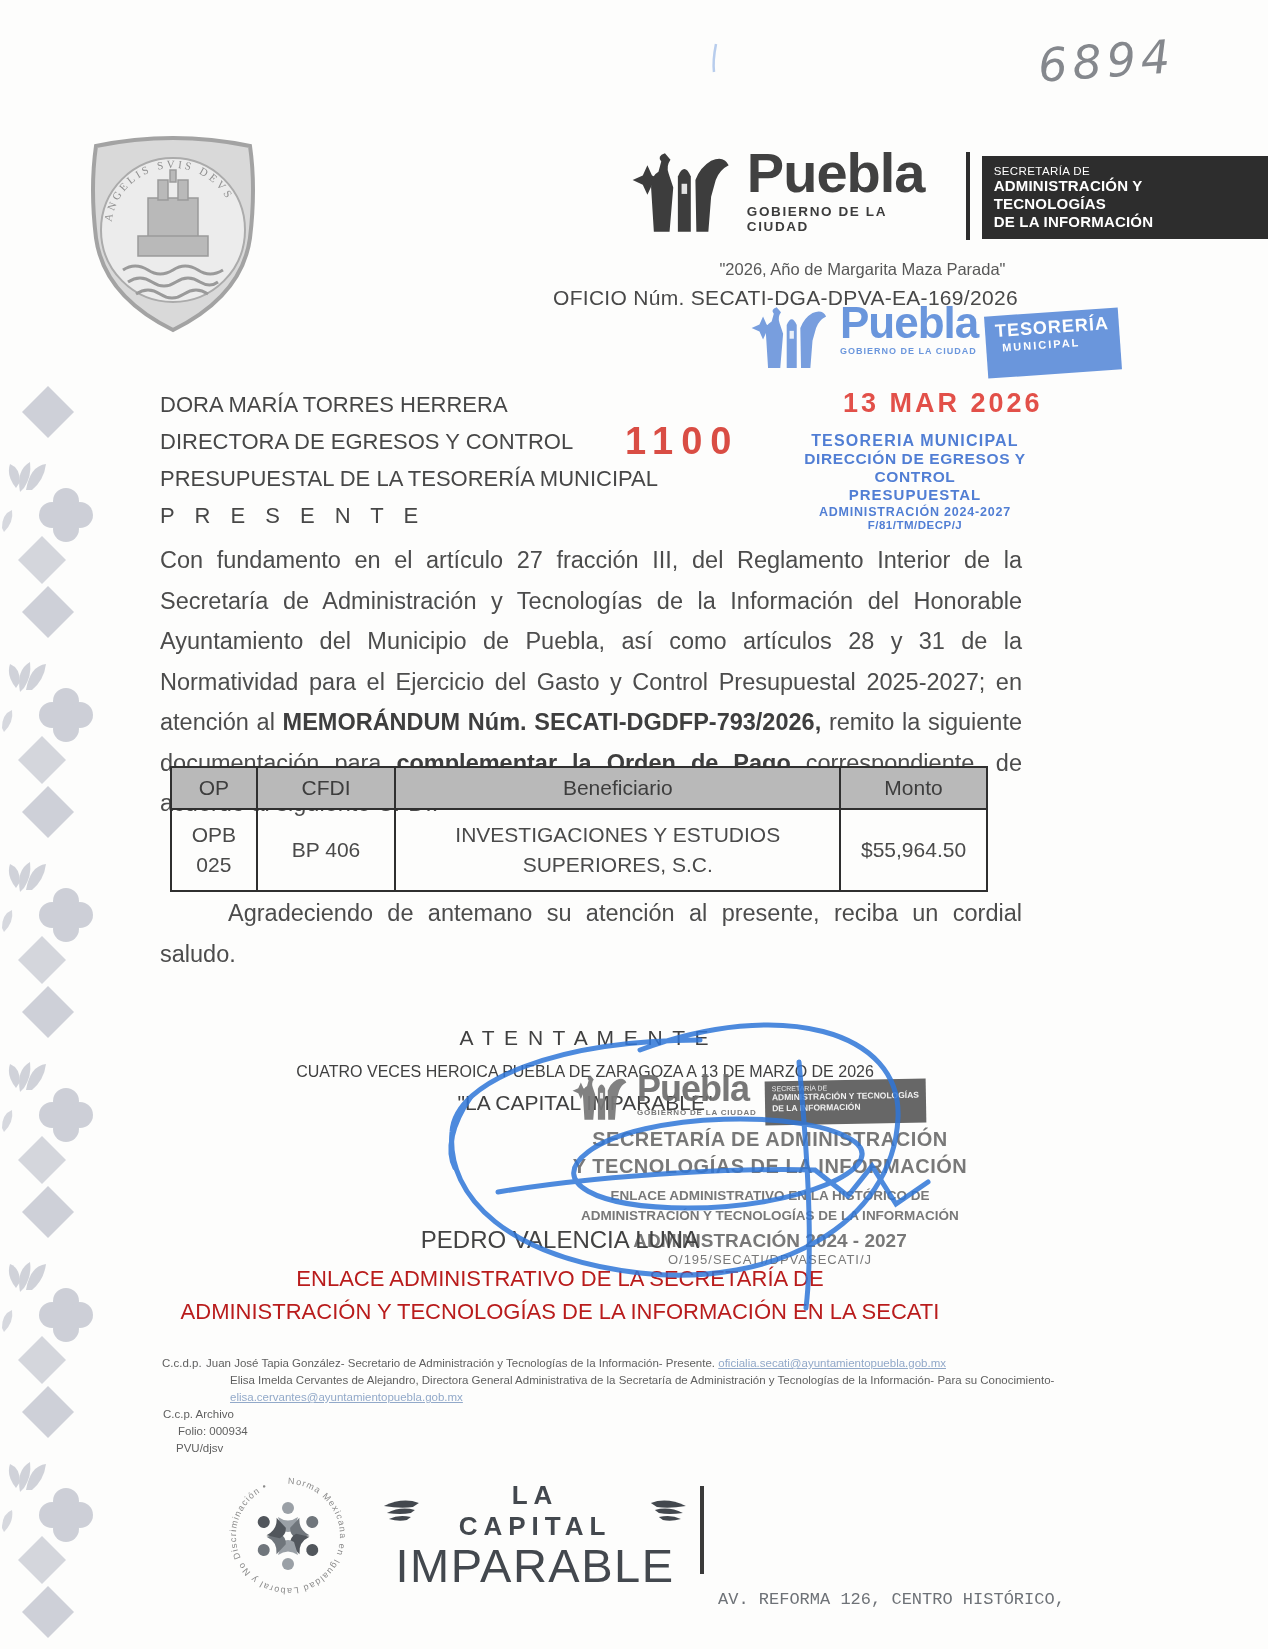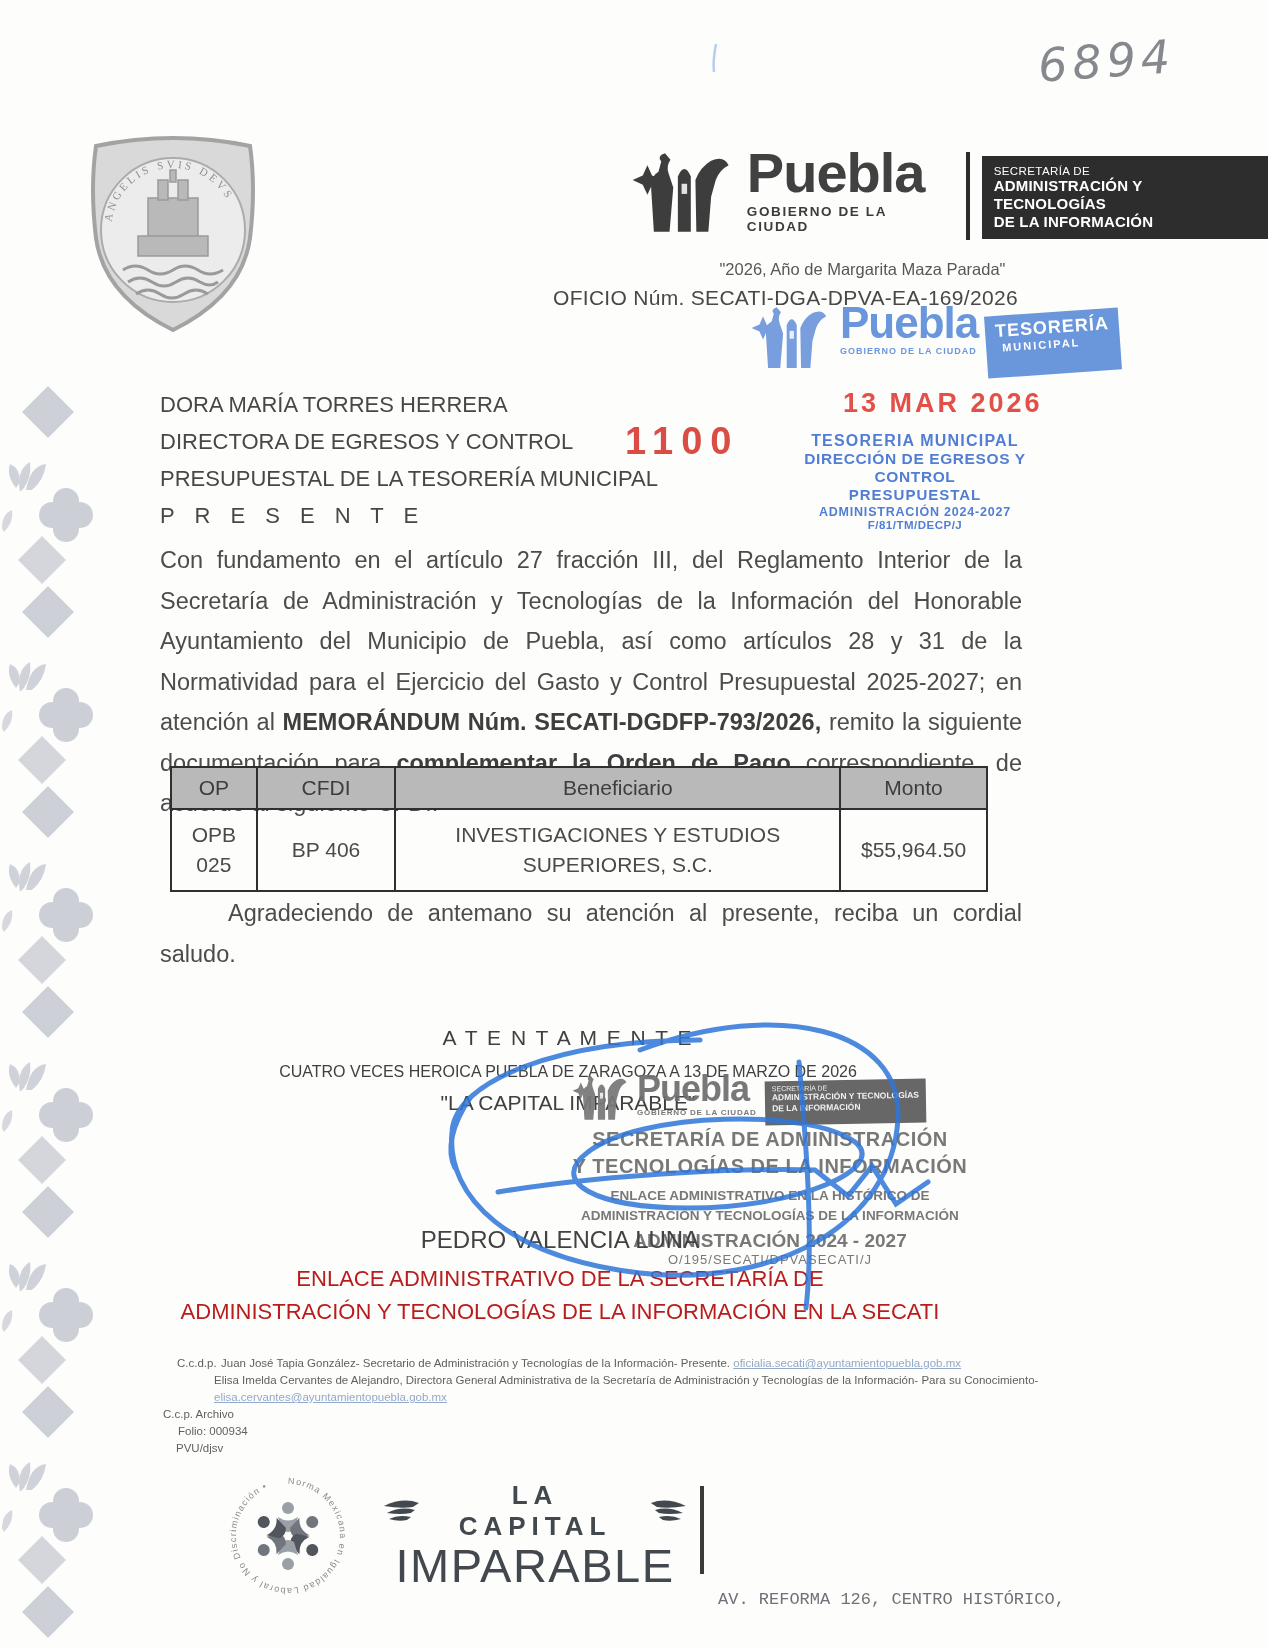--- a/index.html
+++ b/index.html
@@ -60,21 +60,21 @@
   .gl-big{font-size:20px;font-weight:700;letter-spacing:.5px;line-height:27px;}
   .gl-med{font-size:13.5px;font-weight:600;line-height:20px;}
   .gl-adm{font-size:19px;font-weight:700;margin-top:4px;}
   .gl-code{font-size:13px;letter-spacing:1px;}
   .signer{width:860px;text-align:center;}
   .signer .name{font-size:24px;color:#424242;}
   .signer .t{font-size:22px;color:#b91c1c;line-height:33px;}
   
   .fnotes{font-size:11.5px;color:#5f5f5f;line-height:17px;width:960px;}
   .fnotes .lbl{display:inline-block;width:44px;}
-  .fnotes .ind{margin-left:37px;}
+  .fnotes .ind{margin-left:68px;}
   .flink{color:#92a9c9;text-decoration:underline;}
   .small-admin{font-size:11.5px;color:#5f5f5f;}
   
   .cap-logo{width:310px;text-align:center;color:#43484e;}
   .cap-l1{display:flex;align-items:center;justify-content:center;gap:8px;
           font-size:26px;font-weight:700;letter-spacing:6px;}
   .cap-l2{font-size:47px;font-weight:400;letter-spacing:1.5px;margin-top:-4px;}
   .f-divider{width:4px;height:88px;background:#3a3a3a;}
   .address{font-family:"Liberation Mono",monospace;font-size:17px;color:#6e7277;line-height:28px;white-space:pre;}
   svg{display:block;}
@@ -224,21 +224,21 @@
       <td>OPB 025</td>
       <td>BP 406</td>
       <td>INVESTIGACIONES Y ESTUDIOS SUPERIORES, S.C.</td>
       <td>$55,964.50</td>
     </tr>
   </tbody>
     </table>
 
   <div class="abs bodytext closing" style="left:160px;top:893px">Agradeciendo de antemano su atención al presente, reciba un cordial saludo.</div>
 
-  <div class="abs sigblock" style="left:138px;top:1026px">
+  <div class="abs sigblock" style="left:155px;top:1026px">
     <div class="salut">A T E N T A M E N T E</div>
     <div class="placedate">CUATRO VECES HEROICA PUEBLA DE ZARAGOZA A 13 DE MARZO DE 2026</div>
     <div class="capmotto">"LA CAPITAL IMPARABLE"</div>
   </div>
 
   <div class="abs stamp-gray" style="left:540px;top:1072px">
     <div style="display:flex;margin-left:30px">
       <svg width="62" height="52" viewBox="0 0 120 100" style="color:#787878">
           <use href="#emblem-shape"></use>
         </svg>
@@ -261,21 +261,21 @@
       <div class="gl-code">O/195/SECATI/DPVASECATI/J</div>
     </div>
   </div>
 
   <div class="abs signer" style="left:130px;top:1226px">
     <div class="name">PEDRO VALENCIA LUNA</div>
     <div class="t" style="margin-top:8px">ENLACE ADMINISTRATIVO DE LA SECRETARÍA DE</div>
     <div class="t">ADMINISTRACIÓN Y TECNOLOGÍAS DE LA INFORMACIÓN EN LA SECATI</div>
   </div>
 
-  <div class="abs fnotes" style="left:177px;top:1355px">
+  <div class="abs fnotes" style="left:162px;top:1355px">
     <div>
       <span class="lbl">C.c.d.p.</span><span>Juan José Tapia González- Secretario de Administración y Tecnologías de la Información- Presente. </span><a class="flink">oficialia.secati@ayuntamientopuebla.gob.mx</a>
     </div>
     <div class="ind">Elisa Imelda Cervantes de Alejandro, Directora General Administrativa de la Secretaría de Administración y Tecnologías de la Información- Para su Conocimiento-</div>
     <div class="ind"><a class="flink">elisa.cervantes@ayuntamientopuebla.gob.mx</a></div>
   </div>
   <div class="abs small-admin" style="left:163px;top:1408px">C.c.p. Archivo</div>
   <div class="abs small-admin" style="left:178px;top:1425px">Folio: 000934</div>
   <div class="abs small-admin" style="left:176px;top:1442px">PVU/djsv</div>
 

